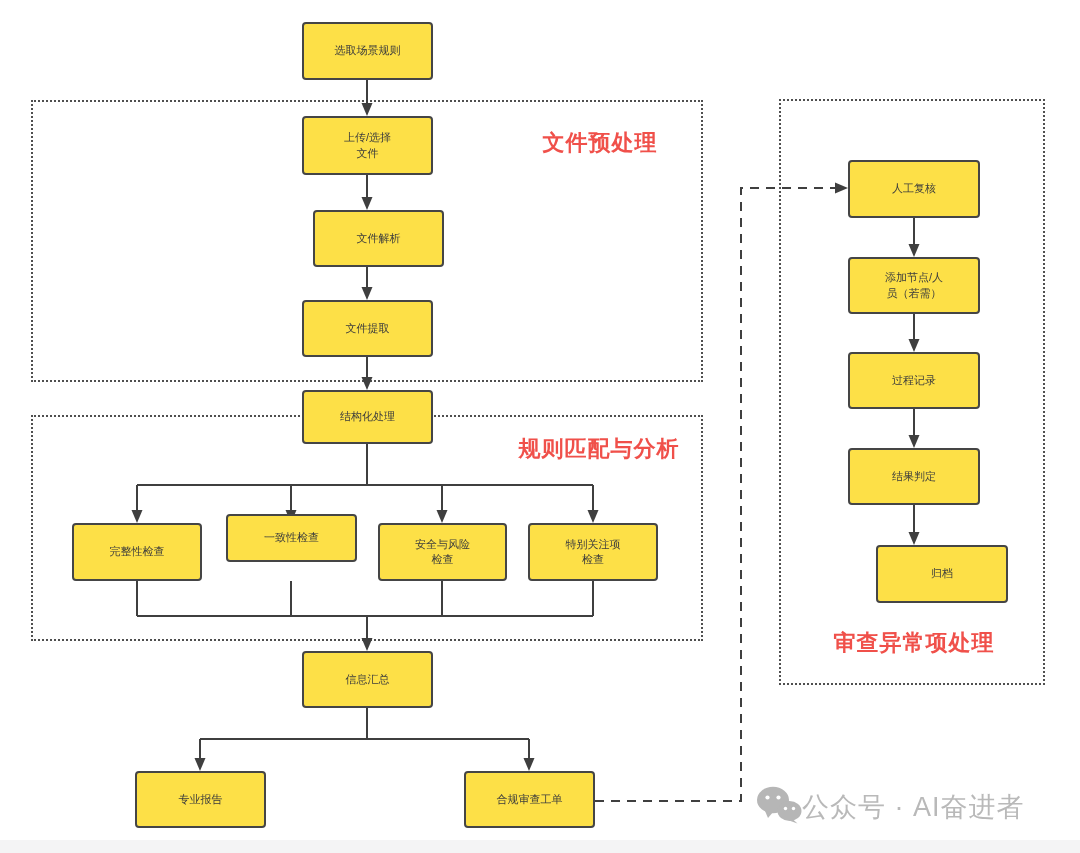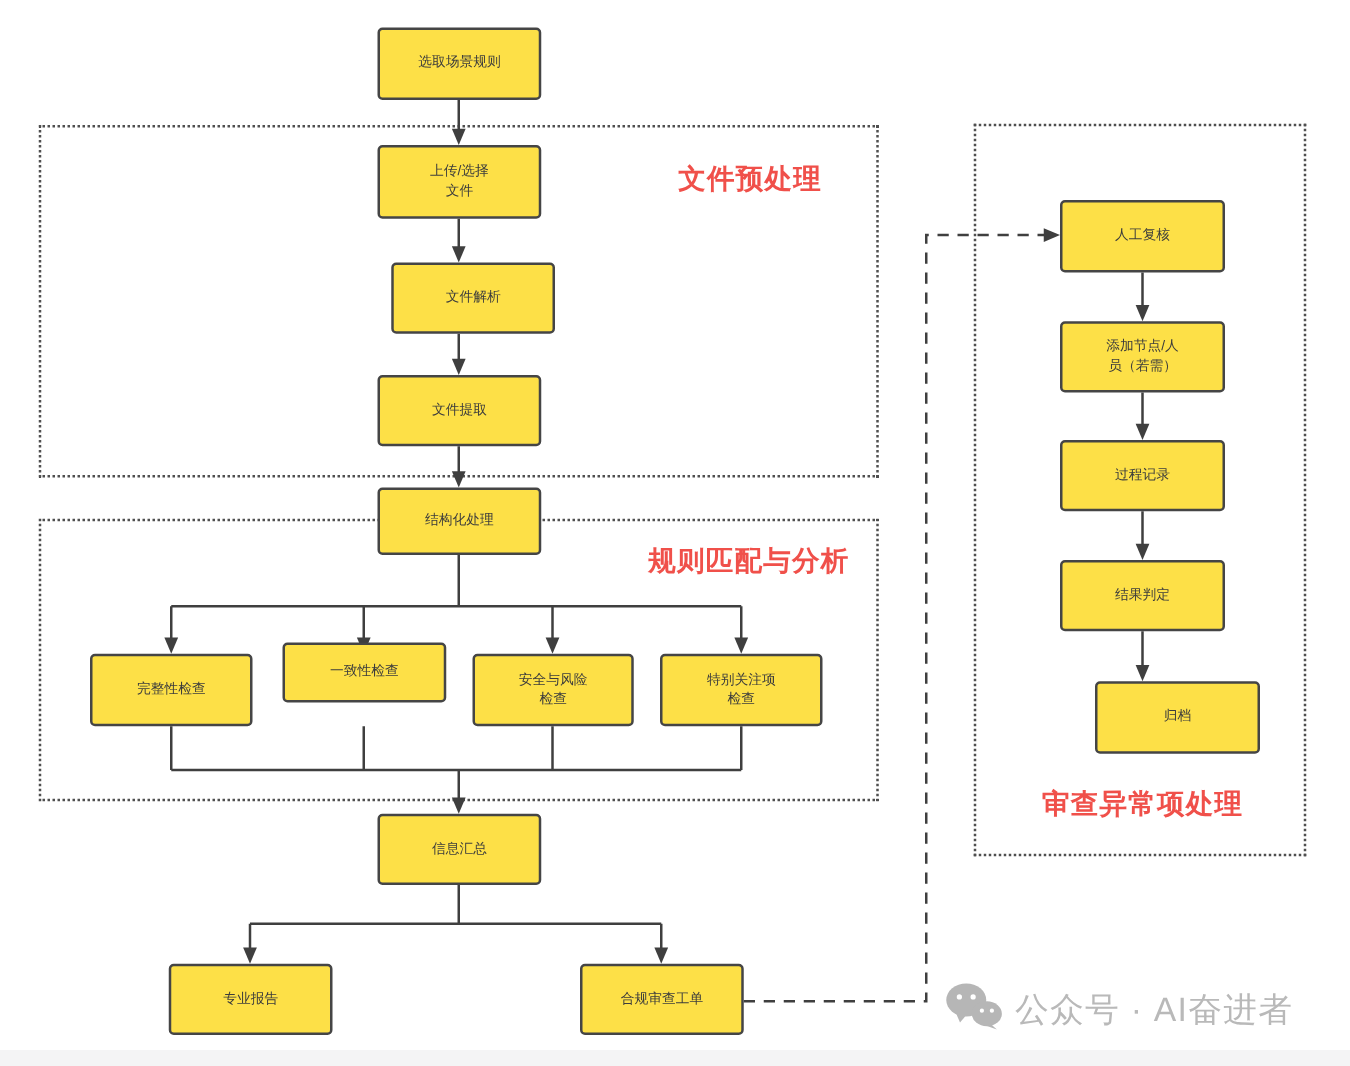--- a/index.html
+++ b/index.html
@@ -59,21 +59,21 @@
     height: 13px;
     background: #f4f4f5;
     z-index: 1;
   }
   #watermark {
     position: absolute;
     left: 756px;
     top: 786px;
     display: flex;
     align-items: center;
-    gap: 10px;
+    gap: 0;
     z-index: 4;
   }
   #watermark-text {
     color: #b9b9b9;
     font-size: 27px;
     letter-spacing: 1px;
     white-space: nowrap;
   }
 </style>
 </head>

